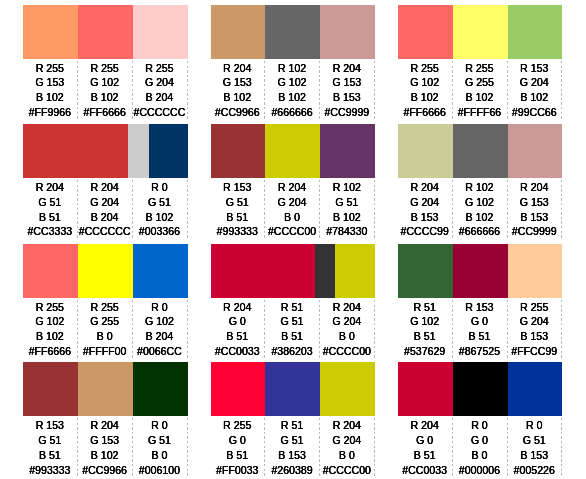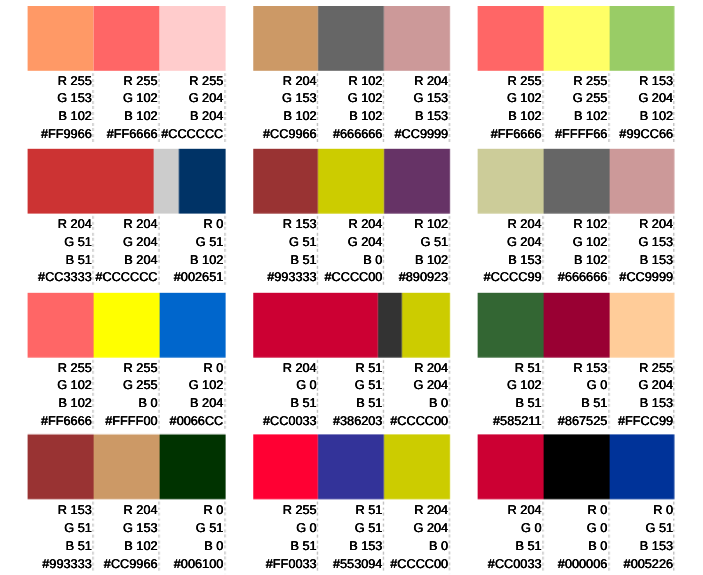--- a/index.html
+++ b/index.html
@@ -5,21 +5,21 @@
 <style>
   html,body{margin:0;padding:0;background:#ffffff;}
   body{width:586px;height:479px;overflow:hidden;
        font-family:"Liberation Sans",sans-serif;
        -webkit-font-smoothing:antialiased;}
   #palette{position:relative;width:586px;height:479px;background:#ffffff;}
   .group{position:absolute;}
   .swatches{position:absolute;left:0;top:0;height:54.3px;display:flex;}
   .sw{height:54.3px;}
   .cells{position:absolute;left:0;display:flex;}
-  .cell{box-sizing:border-box;text-align:right;position:relative;}
+  .cell{box-sizing:border-box;text-align:center;position:relative;}
   .cell.sep{padding-right:1.5px;}
   .cell.sep::after{content:"";position:absolute;right:0;top:0;width:1px;height:100%;
       background:repeating-linear-gradient(to bottom,#b8b8b8 0px,#b8b8b8 2.4px,
                  rgba(255,255,255,0) 2.4px,rgba(255,255,255,0) 4.6px);}
   .ln{font-size:10.6px;line-height:14.9px;height:14.9px;color:#000000;
       white-space:nowrap;letter-spacing:0px;
       transform:translateZ(0);
       text-shadow:0.2px 0 0 #000,-0.2px 0 0 #000;}
 </style>
 </head>
@@ -126,21 +126,21 @@
 <div class="cell sep" style="width:54.8px">
 <div class="ln">R 204</div>
 <div class="ln">G 204</div>
 <div class="ln">B 204</div>
 <div class="ln">#CCCCCC</div>
 </div>
 <div class="cell sep" style="width:54.8px">
 <div class="ln">R 0</div>
 <div class="ln">G 51</div>
 <div class="ln">B 102</div>
-<div class="ln">#002651</div>
+<div class="ln">#003366</div>
 </div>
 </div>
 </div>
 <div class="group" style="left:210.6px;top:123.8px;width:164.4px">
 <div class="swatches" style="width:164.4px">
 <div class="sw" style="width: 54.8px; background-color: rgb(153, 51, 51);"></div>
 <div class="sw" style="width: 54.8px; background-color: rgb(204, 204, 0);"></div>
 <div class="sw" style="width: 54.8px; background-color: rgb(102, 51, 102);"></div>
 </div>
 <div class="cells" style="top:56.0px;width:164.4px">
@@ -153,21 +153,21 @@
 <div class="cell sep" style="width:54.8px">
 <div class="ln">R 204</div>
 <div class="ln">G 204</div>
 <div class="ln">B 0</div>
 <div class="ln">#CCCC00</div>
 </div>
 <div class="cell sep" style="width:54.8px">
 <div class="ln">R 102</div>
 <div class="ln">G 51</div>
 <div class="ln">B 102</div>
-<div class="ln">#890923</div>
+<div class="ln">#784330</div>
 </div>
 </div>
 </div>
 <div class="group" style="left:398.0px;top:123.8px;width:164.4px">
 <div class="swatches" style="width:164.4px">
 <div class="sw" style="width: 54.8px; background-color: rgb(204, 204, 153);"></div>
 <div class="sw" style="width: 54.8px; background-color: rgb(102, 102, 102);"></div>
 <div class="sw" style="width: 54.8px; background-color: rgb(204, 153, 153);"></div>
 </div>
 <div class="cells" style="top:56.0px;width:164.4px">
@@ -251,21 +251,21 @@
 <div class="swatches" style="width:164.4px">
 <div class="sw" style="width: 54.8px; background-color: rgb(51, 102, 51);"></div>
 <div class="sw" style="width: 54.8px; background-color: rgb(153, 0, 51);"></div>
 <div class="sw" style="width: 54.8px; background-color: rgb(255, 204, 153);"></div>
 </div>
 <div class="cells" style="top:56.0px;width:164.4px">
 <div class="cell sep" style="width:54.8px">
 <div class="ln">R 51</div>
 <div class="ln">G 102</div>
 <div class="ln">B 51</div>
-<div class="ln">#585211</div>
+<div class="ln">#537629</div>
 </div>
 <div class="cell sep" style="width:54.8px">
 <div class="ln">R 153</div>
 <div class="ln">G 0</div>
 <div class="ln">B 51</div>
 <div class="ln">#867525</div>
 </div>
 <div class="cell sep" style="width:54.8px">
 <div class="ln">R 255</div>
 <div class="ln">G 204</div>
@@ -313,21 +313,21 @@
 <div class="cell sep" style="width:54.8px">
 <div class="ln">R 255</div>
 <div class="ln">G 0</div>
 <div class="ln">B 51</div>
 <div class="ln">#FF0033</div>
 </div>
 <div class="cell sep" style="width:54.8px">
 <div class="ln">R 51</div>
 <div class="ln">G 51</div>
 <div class="ln">B 153</div>
-<div class="ln">#553094</div>
+<div class="ln">#260389</div>
 </div>
 <div class="cell sep" style="width:54.8px">
 <div class="ln">R 204</div>
 <div class="ln">G 204</div>
 <div class="ln">B 0</div>
 <div class="ln">#CCCC00</div>
 </div>
 </div>
 </div>
 <div class="group" style="left:398.0px;top:362.1px;width:164.4px">

